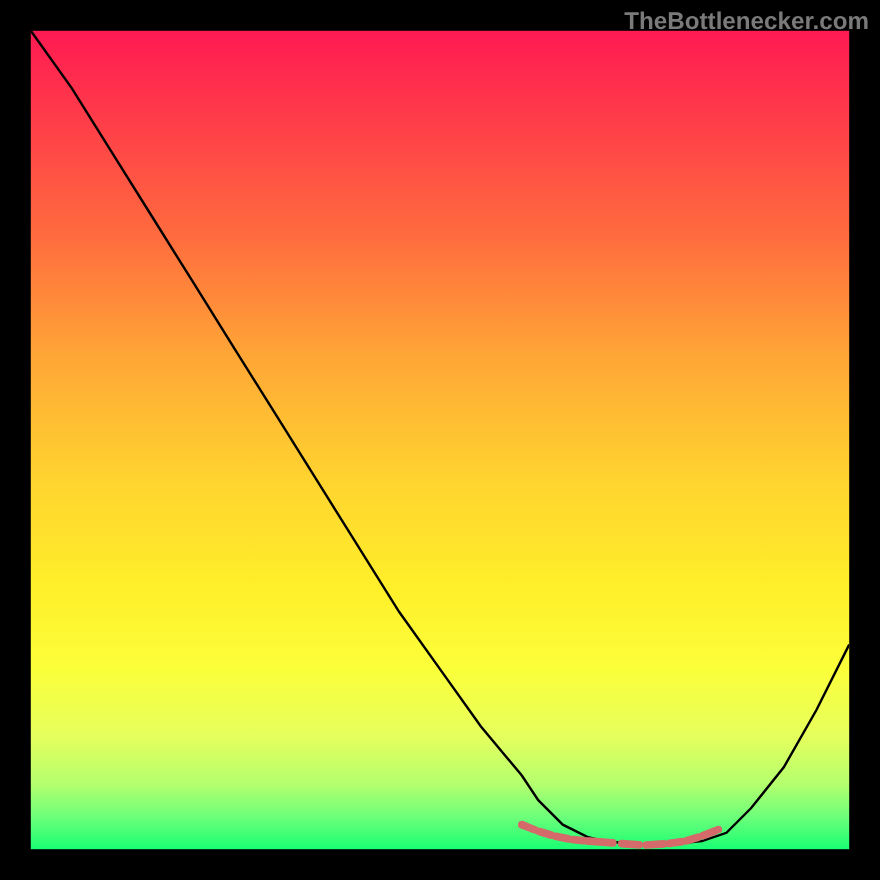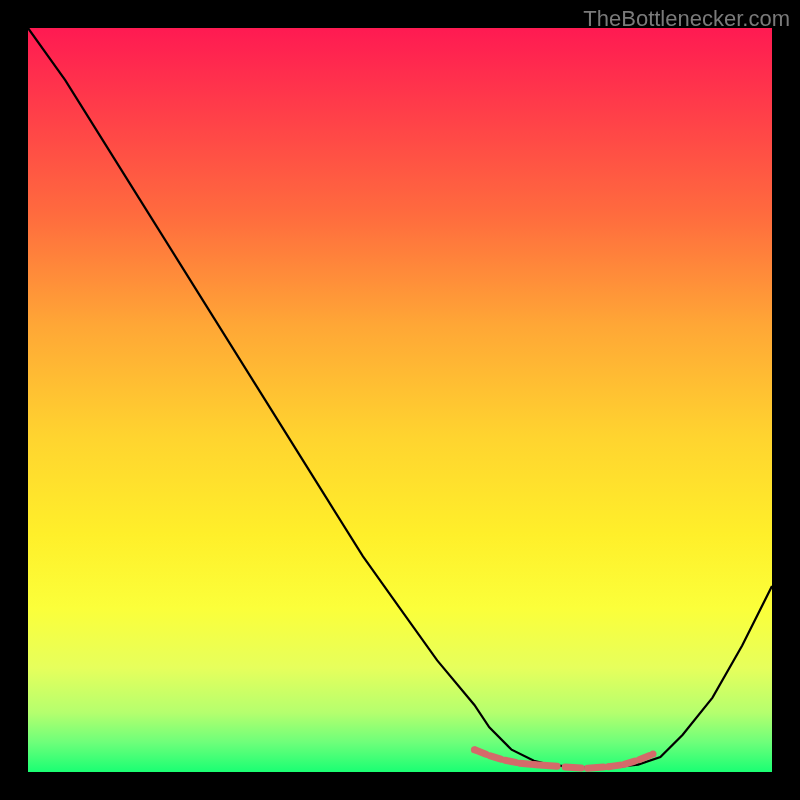--- a/index.html
+++ b/index.html
@@ -1,17 +1,17 @@
 <!DOCTYPE html>
 <html><head>
   <meta charset="utf-8">
   <style>
     * { margin: 0; padding: 0; box-sizing: border-box; }
     body { width: 800px; height: 800px; background: #000; position: relative; font-family: Arial, sans-serif; }
-    .watermark { position: absolute; top: 6px; right: 10px; color: #7a7a7a; font-size: 22px; font-weight: 400; z-index: 10; }
+    .watermark { position: absolute; top: 6px; right: 10px; color: #7a7a7a; font-size: 22px; font-weight: 700; z-index: 10; }
     .chart-container { position: absolute; top: 28px; left: 28px; width: 744px; height: 744px; background: #000; }
     .gradient-bg { position: absolute; top: 0; left: 0; width: 100%; height: 100%; background: linear-gradient(to bottom, #ff1a52 0%, #ff3a4a 10%, #ff6b3e 25%, #ffa736 40%, #ffd42f 55%, #ffef2a 68%, #fbff3a 78%, #e6ff5c 86%, #b5ff6e 92%, #6eff7a 96%, #1aff73 100%); }
     .curve-svg { position: absolute; top: 0; left: 0; width: 100%; height: 100%; }
     .bottom-band { position: absolute; bottom: 0; left: 0; width: 100%; height: 28px; background: #000; }
     .left-band { position: absolute; top: 0; left: 0; width: 28px; height: 100%; background: #000; }
     .right-band { position: absolute; top: 0; right: 0; width: 28px; height: 100%; background: #000; }
   </style>
 </head>
 <body>
 

